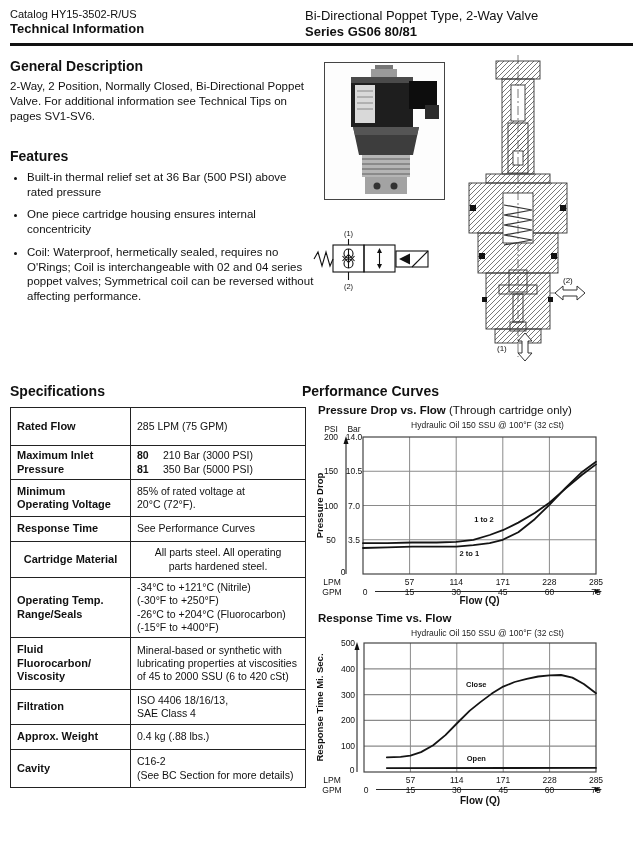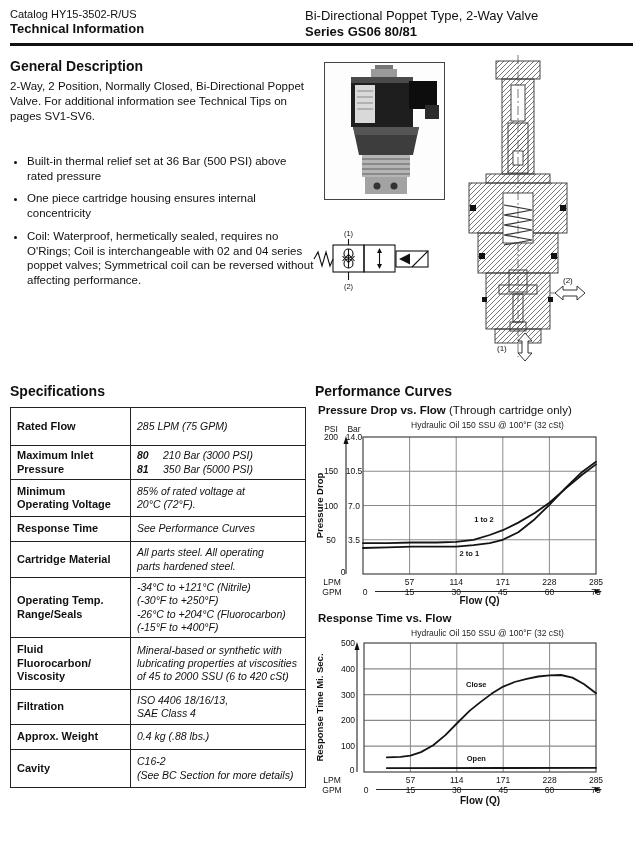--- a/index.html
+++ b/index.html
@@ -16,21 +16,21 @@
   .sec-heading{font-size:14px;font-weight:bold;}
   .body-text{font-size:11.5px;line-height:1.3;}
   .features-ul{margin:6px 0 0 0;padding-left:17px;}
   .features-ul li{font-size:11.5px;line-height:1.28;margin-bottom:8px;}
   
   .photo-box{left:324px;top:62px;width:119px;height:136px;border:1px solid #444;background:#fdfdfd;}
   
   .spec-table{border-collapse:collapse;width:296px;table-layout:fixed;}
   .spec-table td{border:1.2px solid #222;vertical-align:middle;padding:3px 6px;}
   .spec-label{width:107px;font-size:11px;font-weight:bold;white-space:pre-line;line-height:1.22;}
-  .spec-value{font-size:10.5px;line-height:1.25;font-style:italic;}
+  .spec-value{font-size:10.5px;line-height:1.25;}
   .spec-value .code{font-weight:bold;display:inline-block;width:26px;}
   
   .chart{position:absolute;}
   .chart-title{position:absolute;left:3px;top:0;font-size:11.5px;white-space:nowrap;}
   .chart-title .bold{font-weight:bold;}
   .chart-sub{position:absolute;left:55px;top:16px;width:235px;text-align:center;font-size:8.5px;color:#222;}
   .plot-mount{position:absolute;left:0;top:0;}
 </style>
 </head>
 <body>
@@ -46,20 +46,21 @@
     <div class="hdr-series">Series GS06 80/81</div>
   </div>
   <div class="abs hdr-rule"></div>
 
   <div class="abs" style="left:10px;top:58px;width:298px;">
     <div class="sec-heading">General Description</div>
     <p class="body-text" style="margin:5px 0 0 0;">2-Way, 2 Position, Normally Closed, Bi-Directional Poppet Valve. For additional information see Technical Tips on pages SV1-SV6.</p>
   </div>
 
   <div class="abs" style="left:10px;top:148px;width:305px;">
+    <div class="sec-heading">Features</div>
     <ul class="features-ul">
         <li>Built-in thermal relief set at 36 Bar (500 PSI) above rated pressure</li>
         <li>One piece cartridge housing ensures internal concentricity</li>
         <li>Coil: Waterproof, hermetically sealed, requires no O'Rings; Coil is interchangeable with 02 and 04 series poppet valves; Symmetrical coil can be reversed without affecting performance.</li>
       </ul>
   </div>
 
   <div class="abs photo-box">
     <svg width="117" height="134" viewBox="0 0 117 134">
       <rect x="50" y="2" width="18" height="5" fill="#777"></rect>
@@ -177,21 +178,21 @@
             <div><span>85% of rated voltage at</span></div>
             <div><span>20°C (72°F).</span></div>
           </td>
         </tr>
         <tr style="height: 25px;">
           <td class="spec-label">Response Time</td>
           <td class="spec-value">
             <div><span>See Performance Curves</span></div>
           </td>
         </tr>
-        <tr style="height: 36px;">
+        <tr style="height: 36px; text-align: center;">
           <td class="spec-label">Cartridge Material</td>
           <td class="spec-value">
             <div><span>All parts steel. All operating</span></div>
             <div><span>parts hardened steel.</span></div>
           </td>
         </tr>
         <tr style="height: 60px;">
           <td class="spec-label">Operating Temp.
 Range/Seals</td>
           <td class="spec-value">
@@ -227,21 +228,21 @@
         <tr style="height: 38px; padding-left: 18px;">
           <td class="spec-label">Cavity</td>
           <td class="spec-value">
             <div><span>C16-2</span></div>
             <div><span>(See BC Section for more details)</span></div>
           </td>
         </tr>
       </tbody>
   </table>
 
-  <div class="abs sec-heading" style="left:315px;top:383px;">Performance Curves</div>
+  <div class="abs sec-heading" style="left:302px;top:383px;">Performance Curves</div>
 
   <div class="chart" style="left:315px;top:404px;width:328px;height:206px;">
     <div class="chart-title">
       <span class="bold">Pressure Drop vs. Flow</span><span> (Through cartridge only)</span>
     </div>
     <div class="chart-sub">Hydraulic Oil 150 SSU @ 100°F (32 cSt)</div>
     <div class="plot-mount"><svg width="328" height="206" viewBox="0 0 328 206">
           <line x1="94.6" y1="33" x2="94.6" y2="170" stroke="#8a8a8a" stroke-width="1"></line>
           <line x1="141.2" y1="33" x2="141.2" y2="170" stroke="#8a8a8a" stroke-width="1"></line>
           <line x1="187.79999999999998" y1="33" x2="187.79999999999998" y2="170" stroke="#8a8a8a" stroke-width="1"></line>

